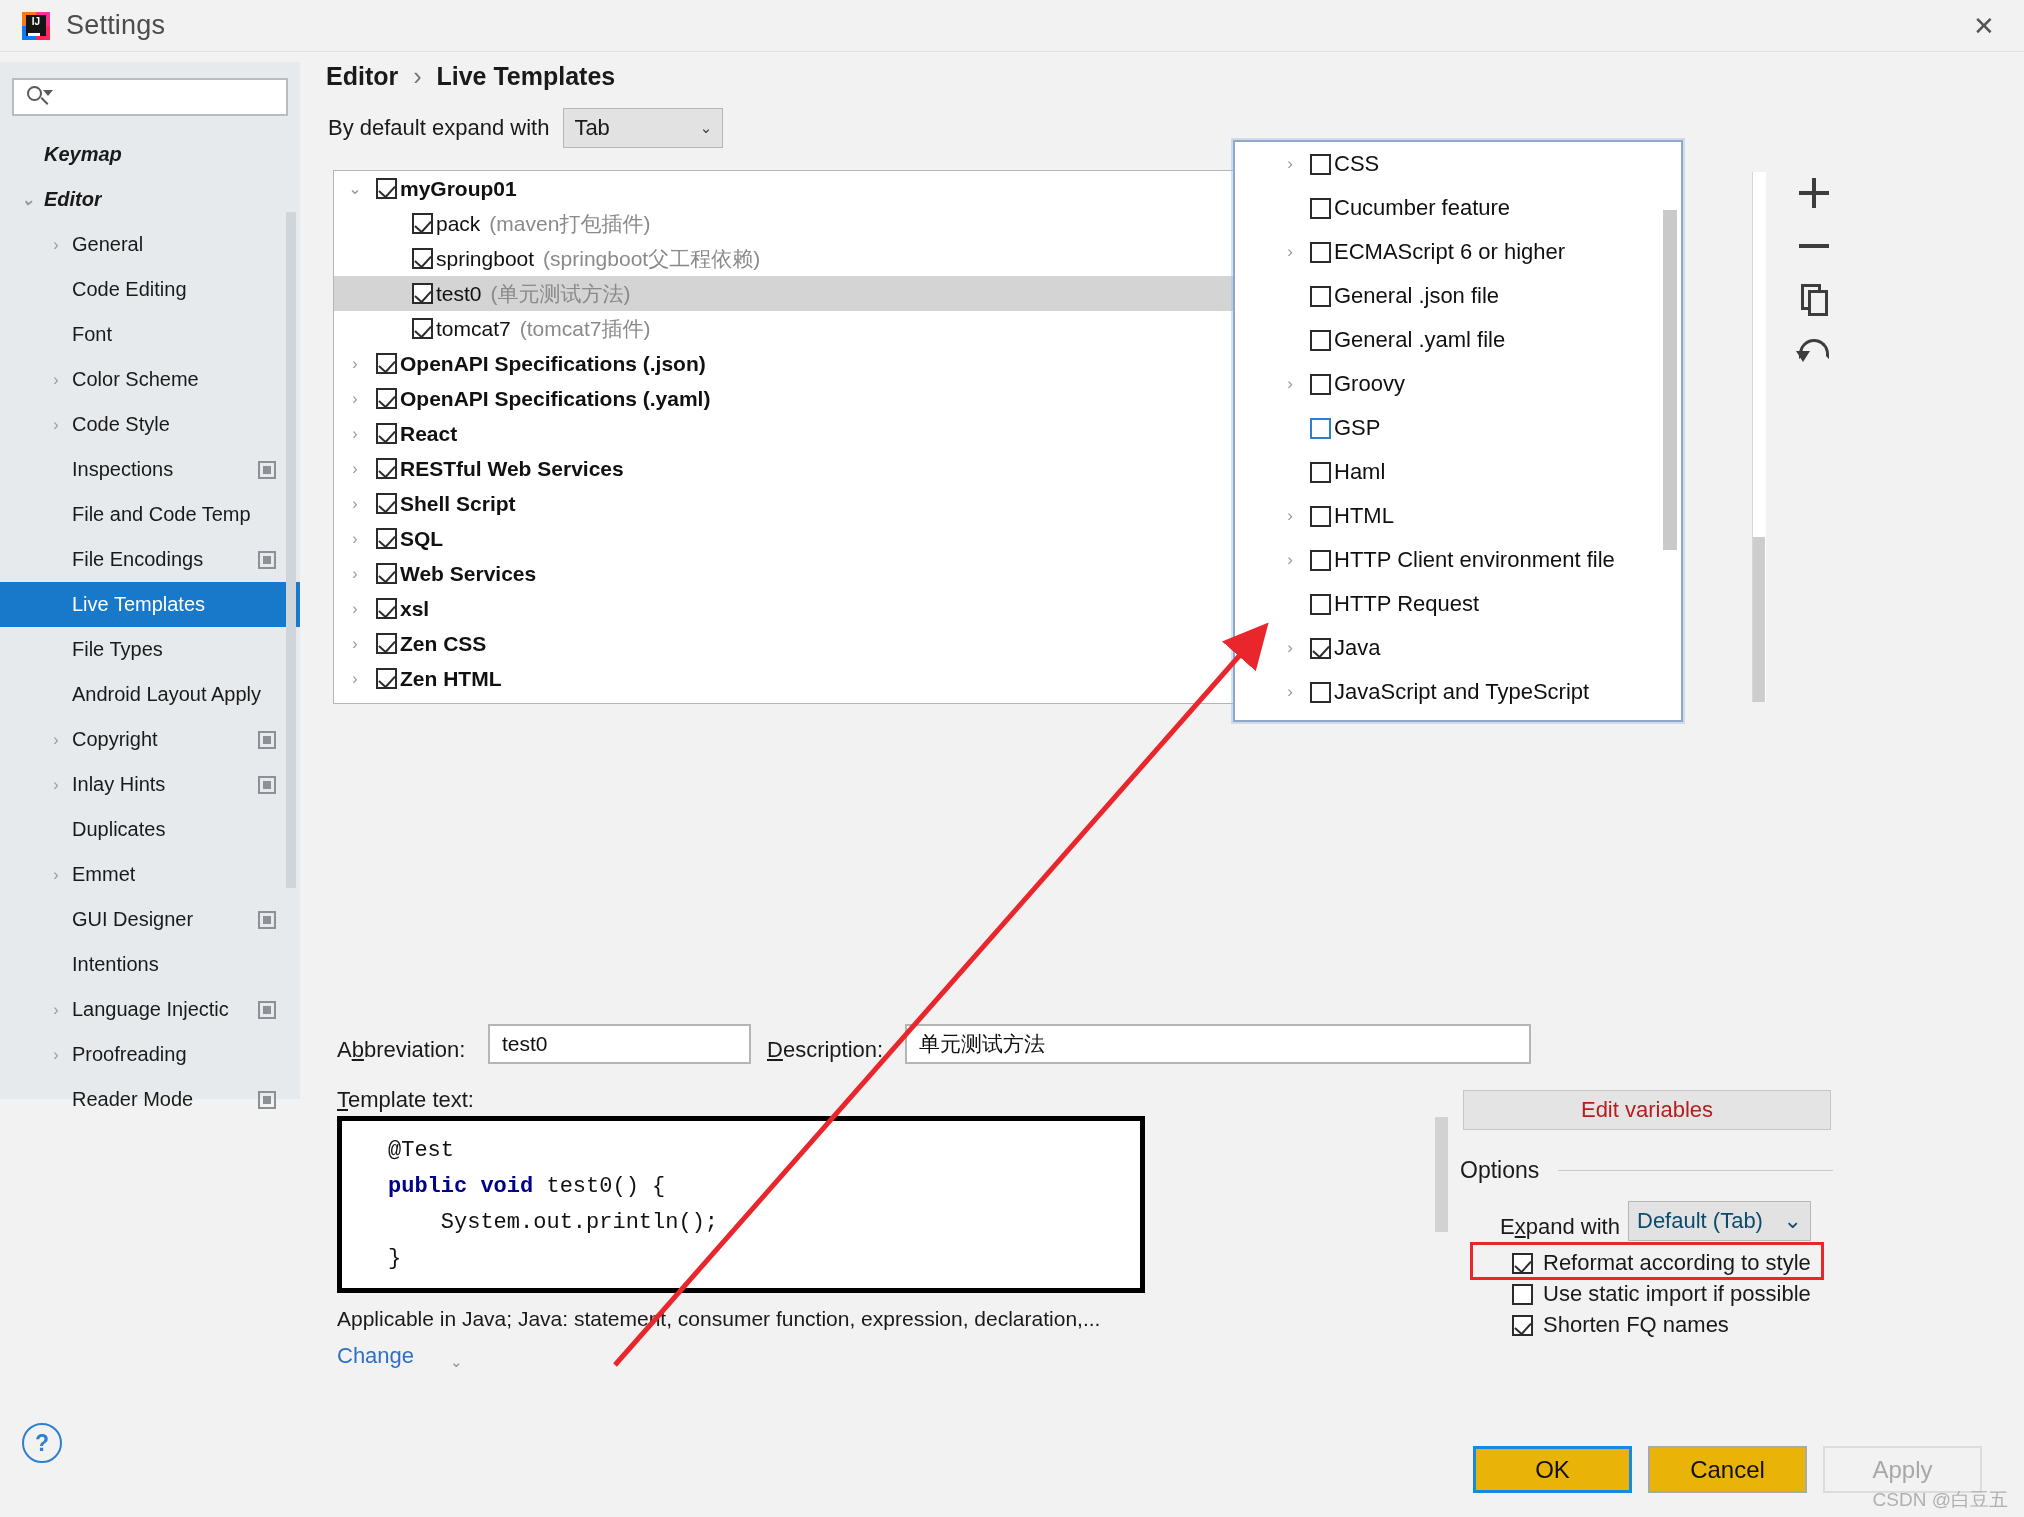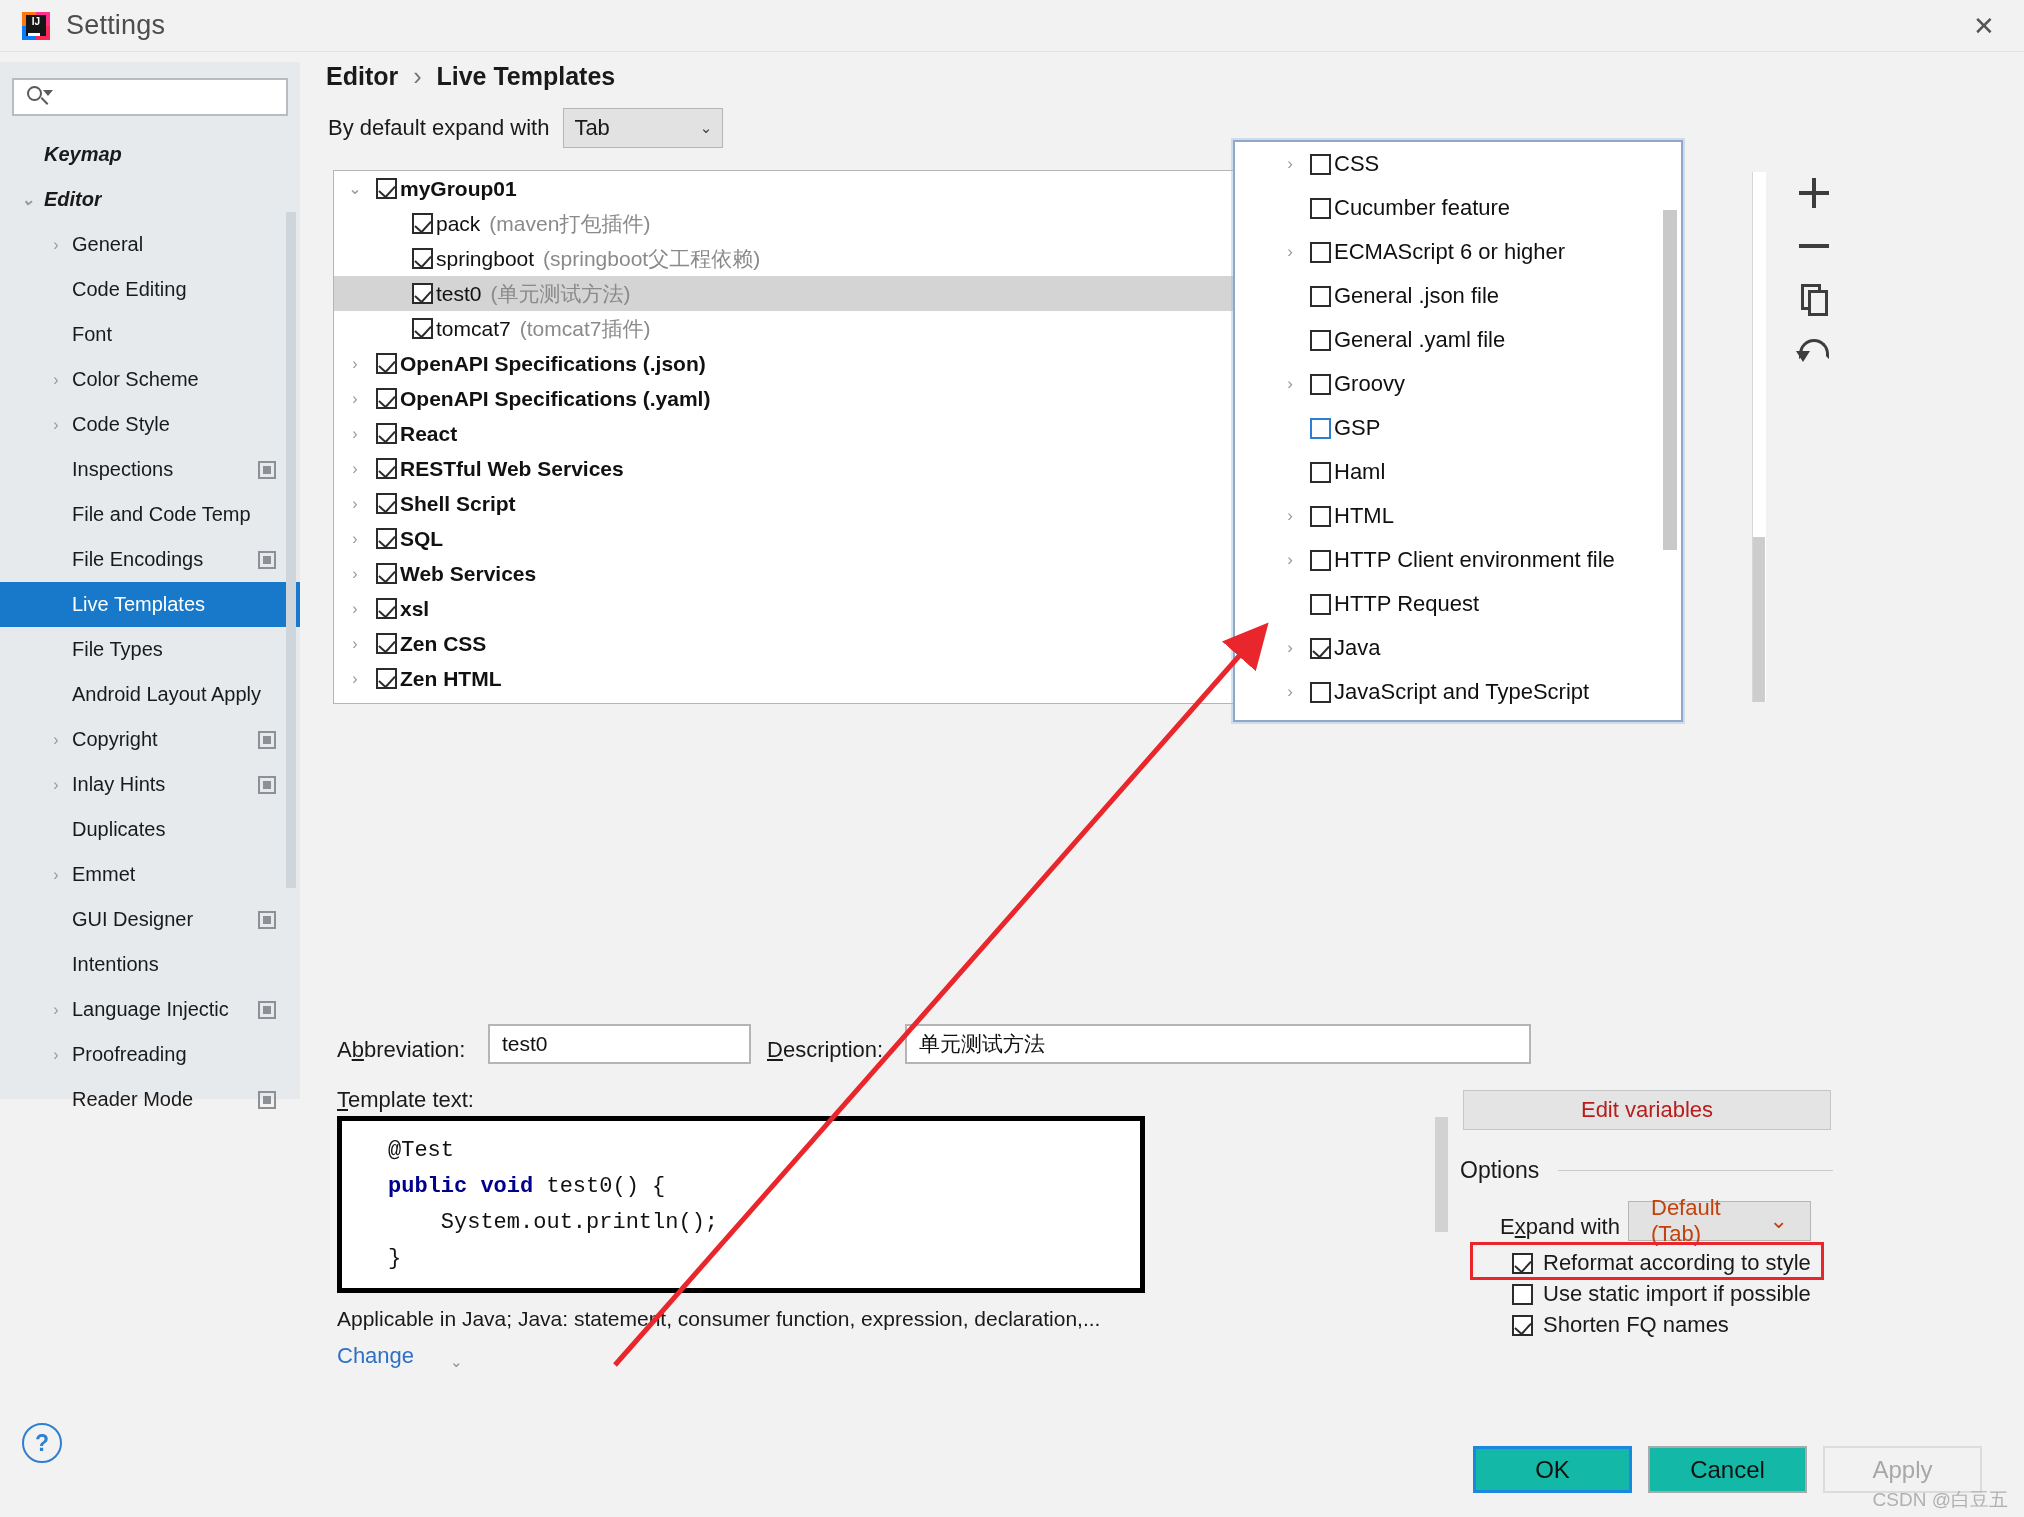--- a/index.html
+++ b/index.html
@@ -176,21 +176,21 @@
     position:absolute; left:1163px; top:1028px; width:368px; height:40px;
     background:#e4e4e4; border:1px solid #c6c6c6; color:#b91c1c; font-size:22px;
     display:flex; align-items:center; justify-content:center;
   }
   #options-title { position:absolute; left:1160px; top:1095px; font-size:23px; color:#1a1a1a; background:#f2f2f2; padding-right:12px; }
   #options-rule { position:absolute; left:1258px; top:1108px; width:275px; height:1px; background:#c9c9c9; }
   #expand-with-label { position:absolute; left:1200px; top:1152px; font-size:22px; color:#1a1a1a; }
   #expand-with-combo {
     position:absolute; left:1328px; top:1139px; width:183px; height:40px;
     background:#e2e2e2; border:1px solid #b6b6b6; display:flex; align-items:center;
-    padding:0 22px; justify-content:space-between; font-size:22px; color:#c2410c;
+    padding:0 8px; justify-content:space-between; font-size:22px; color:#0c4a6e;
   }
   .opt-row { position:absolute; display:flex; align-items:center; font-size:22px; color:#1a1a1a; }
   .opt-row .cb { margin-right:10px; }
   #opt1 { left:1212px; top:1188px; }
   #opt2 { left:1212px; top:1219px; }
   #opt3 { left:1212px; top:1250px; }
   #opt-highlight {
     position:absolute; left:1170px; top:1180px; width:354px; height:38px;
     border:3px solid #e8262b; pointer-events:none;
   }
@@ -198,21 +198,21 @@
 
   
   #annot-arrow { position:absolute; left:0; top:0; width:2024px; height:1517px; pointer-events:none; }
   #help-btn {
     position:absolute; left:22px; top:1423px; width:40px; height:40px; border-radius:50%;
     border:2px solid #2f7fd0; color:#2f7fd0; font-size:23px; font-weight:bold;
     display:flex; align-items:center; justify-content:center;
   }
   .dlg-btn {
     position:absolute; top:1446px; height:47px; display:flex; align-items:center; justify-content:center;
-    font-size:24px; color:#111; background:#14b8a6; border:2px solid #a9a9a9;
+    font-size:24px; color:#111; background:#eab308; border:2px solid #a9a9a9;
   }
   #btn-ok { left:1473px; width:159px; border:3px solid #1a87e0; }
   #btn-cancel { left:1648px; width:159px; }
   #btn-apply { left:1823px; width:159px; color:#a8a8a8; background:#f2f2f2; border:2px solid #dcdcdc; }
   #watermark { position:absolute; right:16px; top:1487px; font-size:19px; color:#b0b0b0; }
 </style>
 </head>
 <body>
 
 <div id="titlebar">

